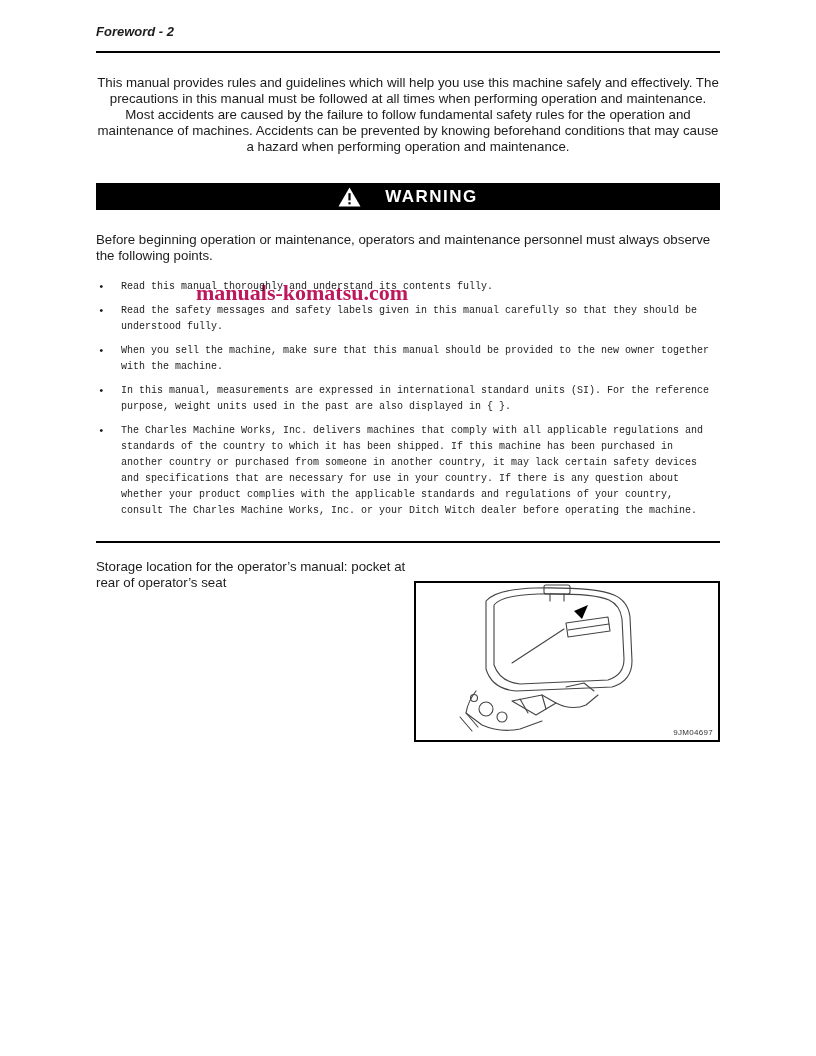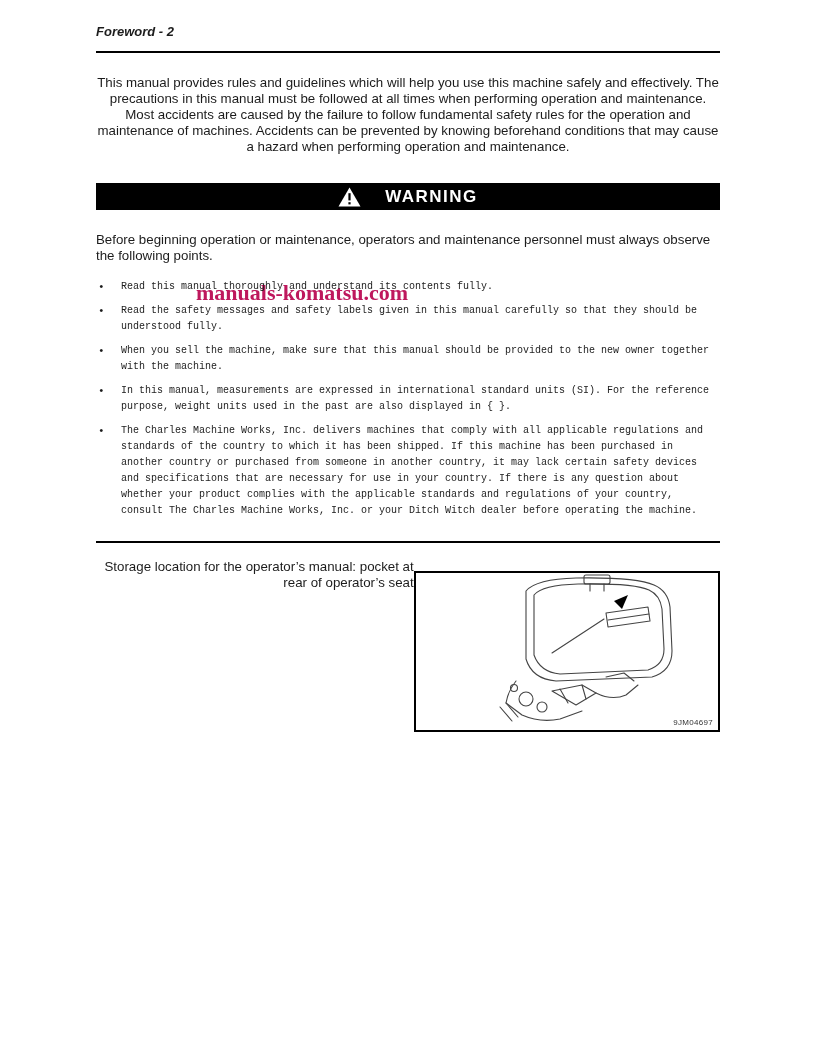--- a/index.html
+++ b/index.html
@@ -68,31 +68,31 @@
   }
   
   .divider {
     margin-top:22px;
     border:none;
     border-top:2px solid #000;
   }
   
   .storage-section {
     margin-top:16px;
-    display:flex; justify-content:space-between; align-items:flex-start;text-align:right;
+    display:flex; justify-content:space-between; align-items:flex-start;
   }
   .storage-caption {
     width:330px;
     font-size:13.3px; line-height:16px;
   }
   .figure-box {
     position:relative;
     width:318px; height:161px;
     border:2px solid #000;
-    margin-top:12px;
+    margin-top:22px;
     background:#fff;
   }
   .figure-code {
     position:absolute; right:5px; bottom:3px;
     font-size:8px; color:#333; letter-spacing:0.3px;
   }
   
   .watermark {
     position:absolute;
     left:196px; top:280px;

